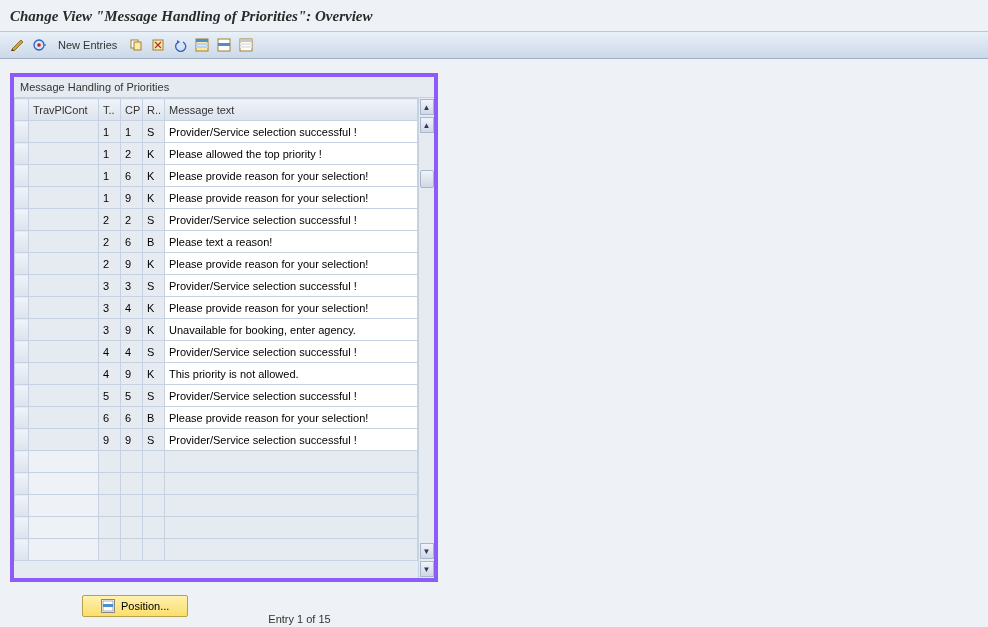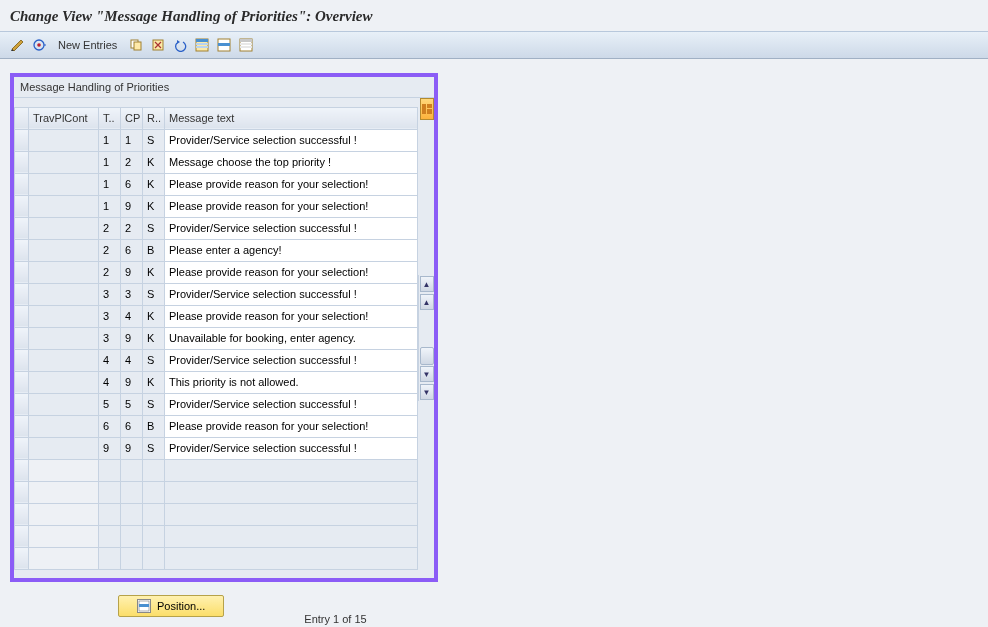--- a/index.html
+++ b/index.html
@@ -66,21 +66,20 @@
       padding: 4px 6px;
       font-size: 11px;
       color: #333;
       background: #e6ebf2;
       border-bottom: 1px solid #c6d2e1;
     }
     .grid-wrap {
       display: flex;
       height: 480px;
       position: relative;
-      align-items: center;
     }
     .grid-inner {
       flex: 1;
       overflow: hidden;
     }
     table.grid {
       border-collapse: collapse;
       width: 100%;
       table-layout: fixed;
     }
@@ -152,21 +151,21 @@
       align-items: center;
     }
     .position-btn {
       display: inline-flex;
       align-items: center;
       background: linear-gradient(to bottom, #fff1b0, #fbde6a);
       border: 1px solid #b6a24a;
       border-radius: 2px;
       height: 22px;
       padding: 0 18px;
-      margin-left: 118px;
+      margin-left: 82px;
       font-size: 11px;
       cursor: pointer;
       gap: 6px;
     }
     .position-btn .pb-icon{
       display:inline-block;width:14px;height:14px;border:1px solid #888;background:#fff;position:relative;
     }
     .entry-text {
       margin-left: 80px;
       font-size: 11px;
@@ -269,21 +268,21 @@
                 <td>1</td>
                 <td>S</td>
                 <td class="cell-input">Provider/Service selection successful !</td>
               </tr>
               <tr>
                 <td class="row-sel"></td>
                 <td></td>
                 <td>1</td>
                 <td>2</td>
                 <td>K</td>
-                <td class="cell-input">Message choose the top priority !</td>
+                <td class="cell-input">Please allowed the top priority !</td>
               </tr>
               <tr>
                 <td class="row-sel"></td>
                 <td></td>
                 <td>1</td>
                 <td>6</td>
                 <td>K</td>
                 <td class="cell-input">Please provide reason for your selection!</td>
               </tr>
               <tr>
@@ -301,21 +300,21 @@
                 <td>2</td>
                 <td>S</td>
                 <td class="cell-input">Provider/Service selection successful !</td>
               </tr>
               <tr>
                 <td class="row-sel"></td>
                 <td></td>
                 <td>2</td>
                 <td>6</td>
                 <td>B</td>
-                <td class="cell-input">Please enter a agency!</td>
+                <td class="cell-input">Please text a reason!</td>
               </tr>
               <tr>
                 <td class="row-sel"></td>
                 <td></td>
                 <td>2</td>
                 <td>9</td>
                 <td>K</td>
                 <td class="cell-input">Please provide reason for your selection!</td>
               </tr>
               <tr>

